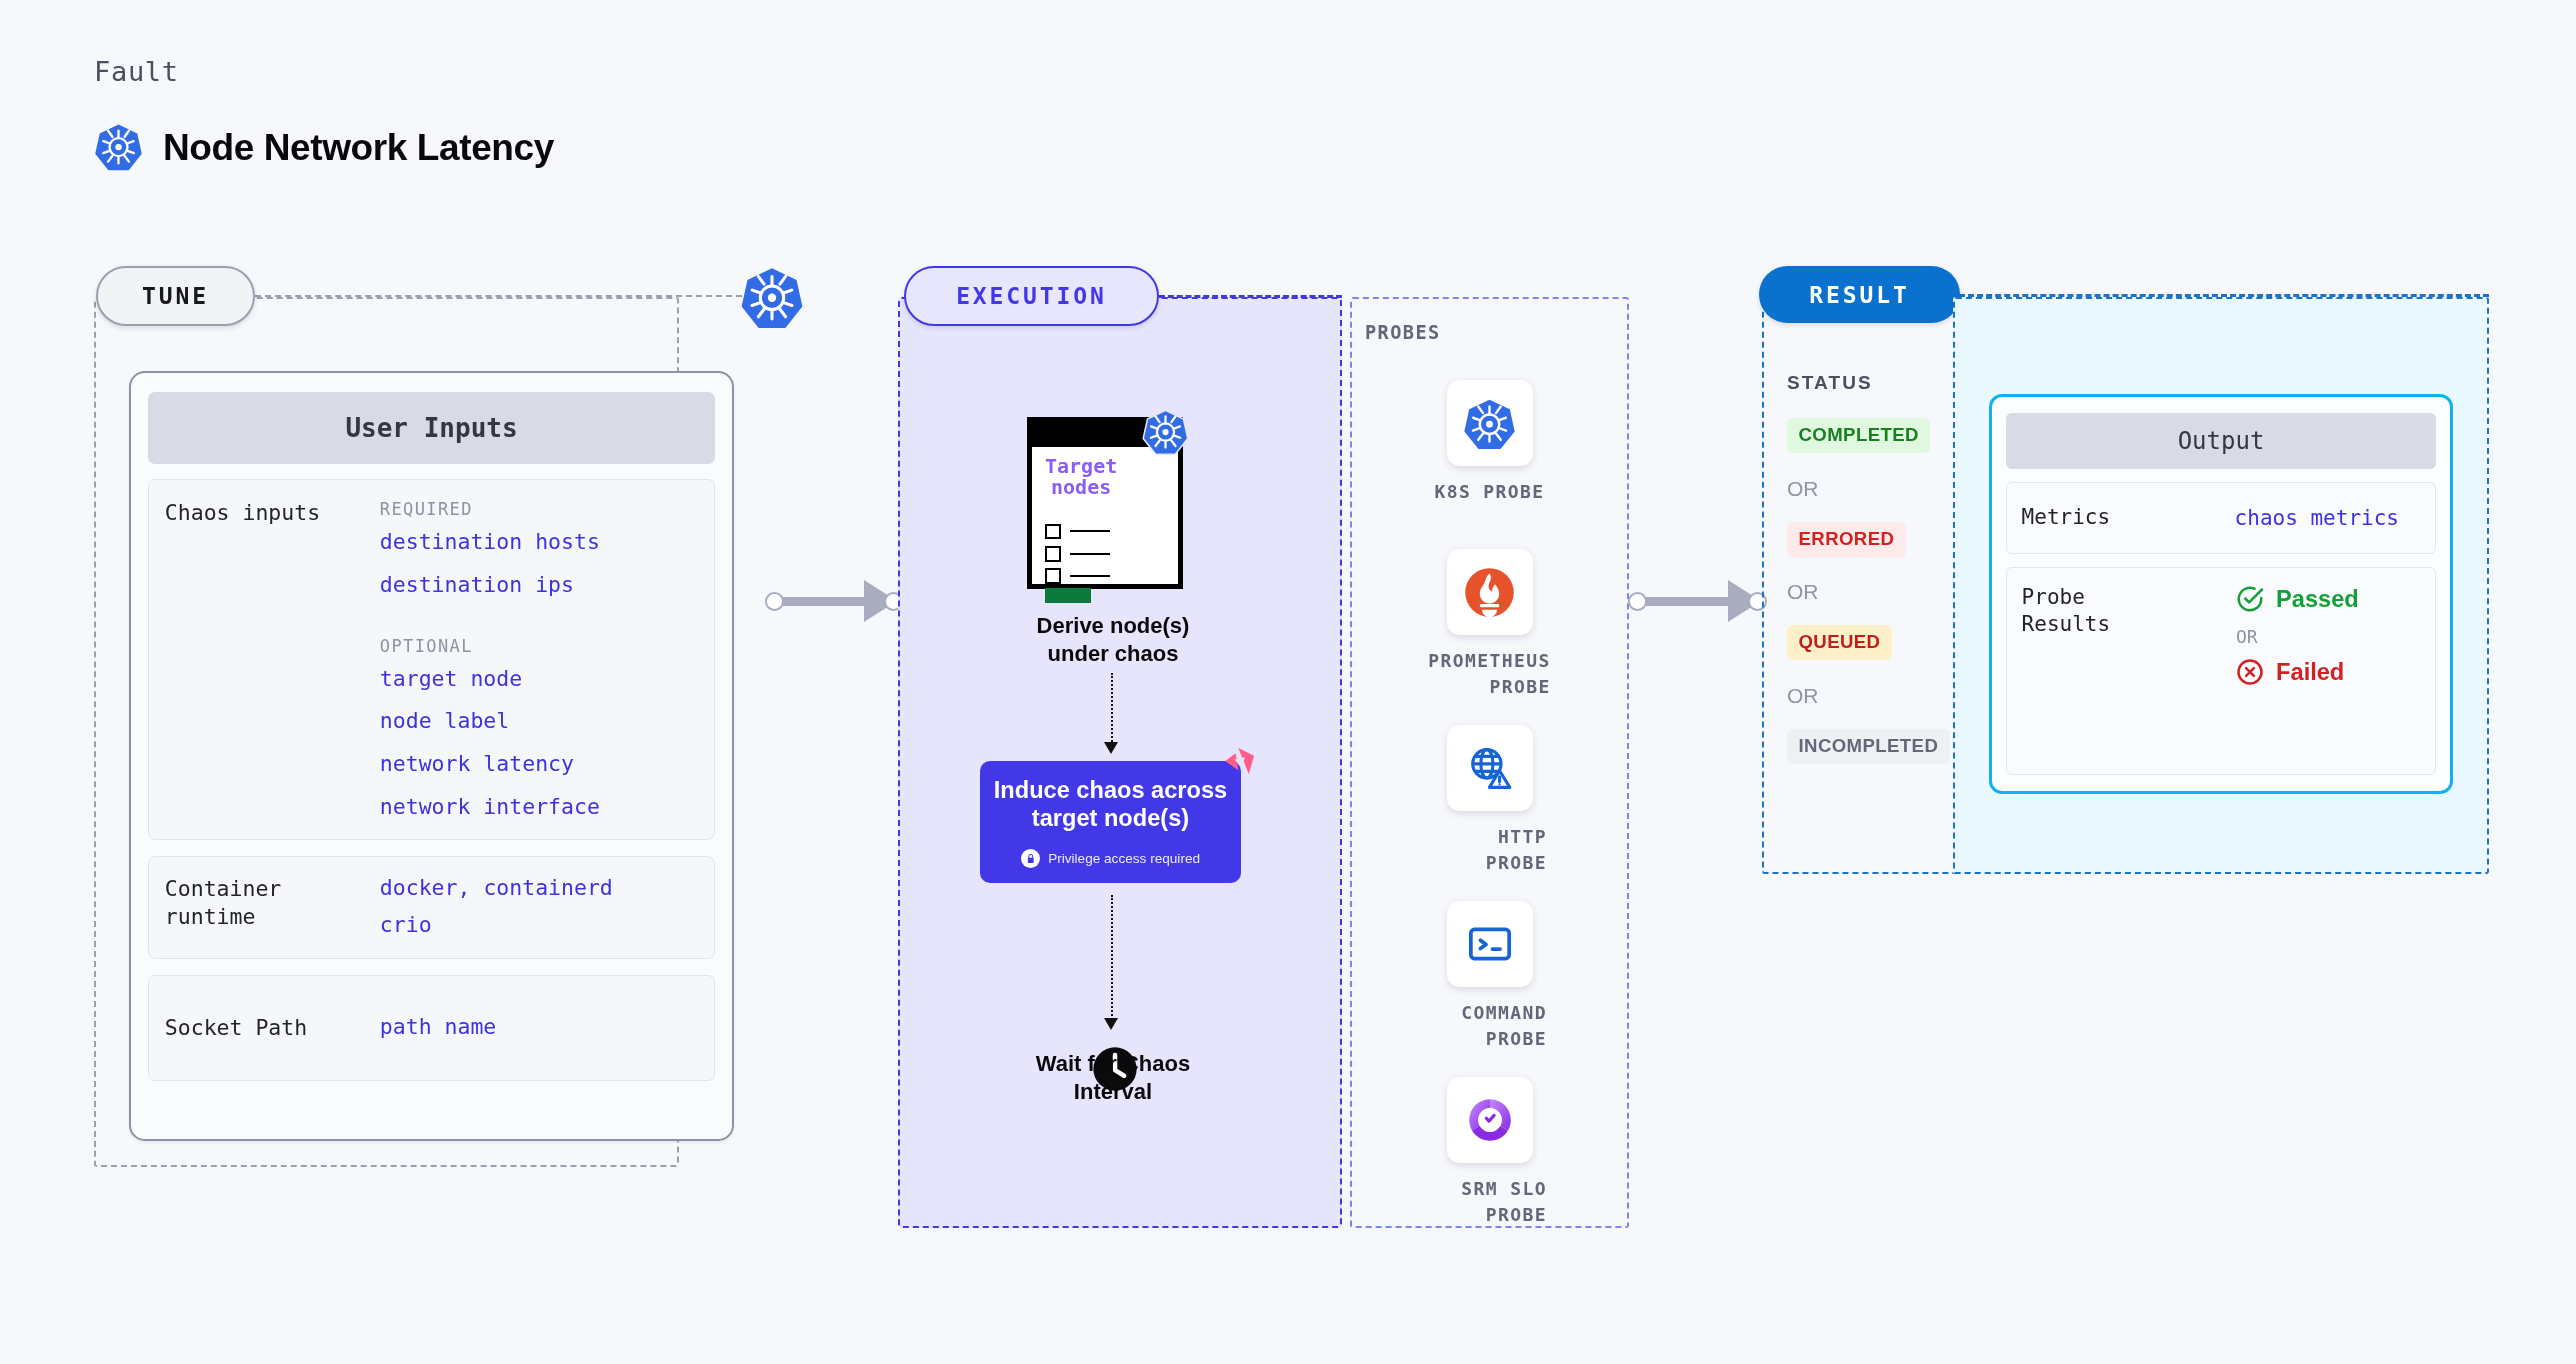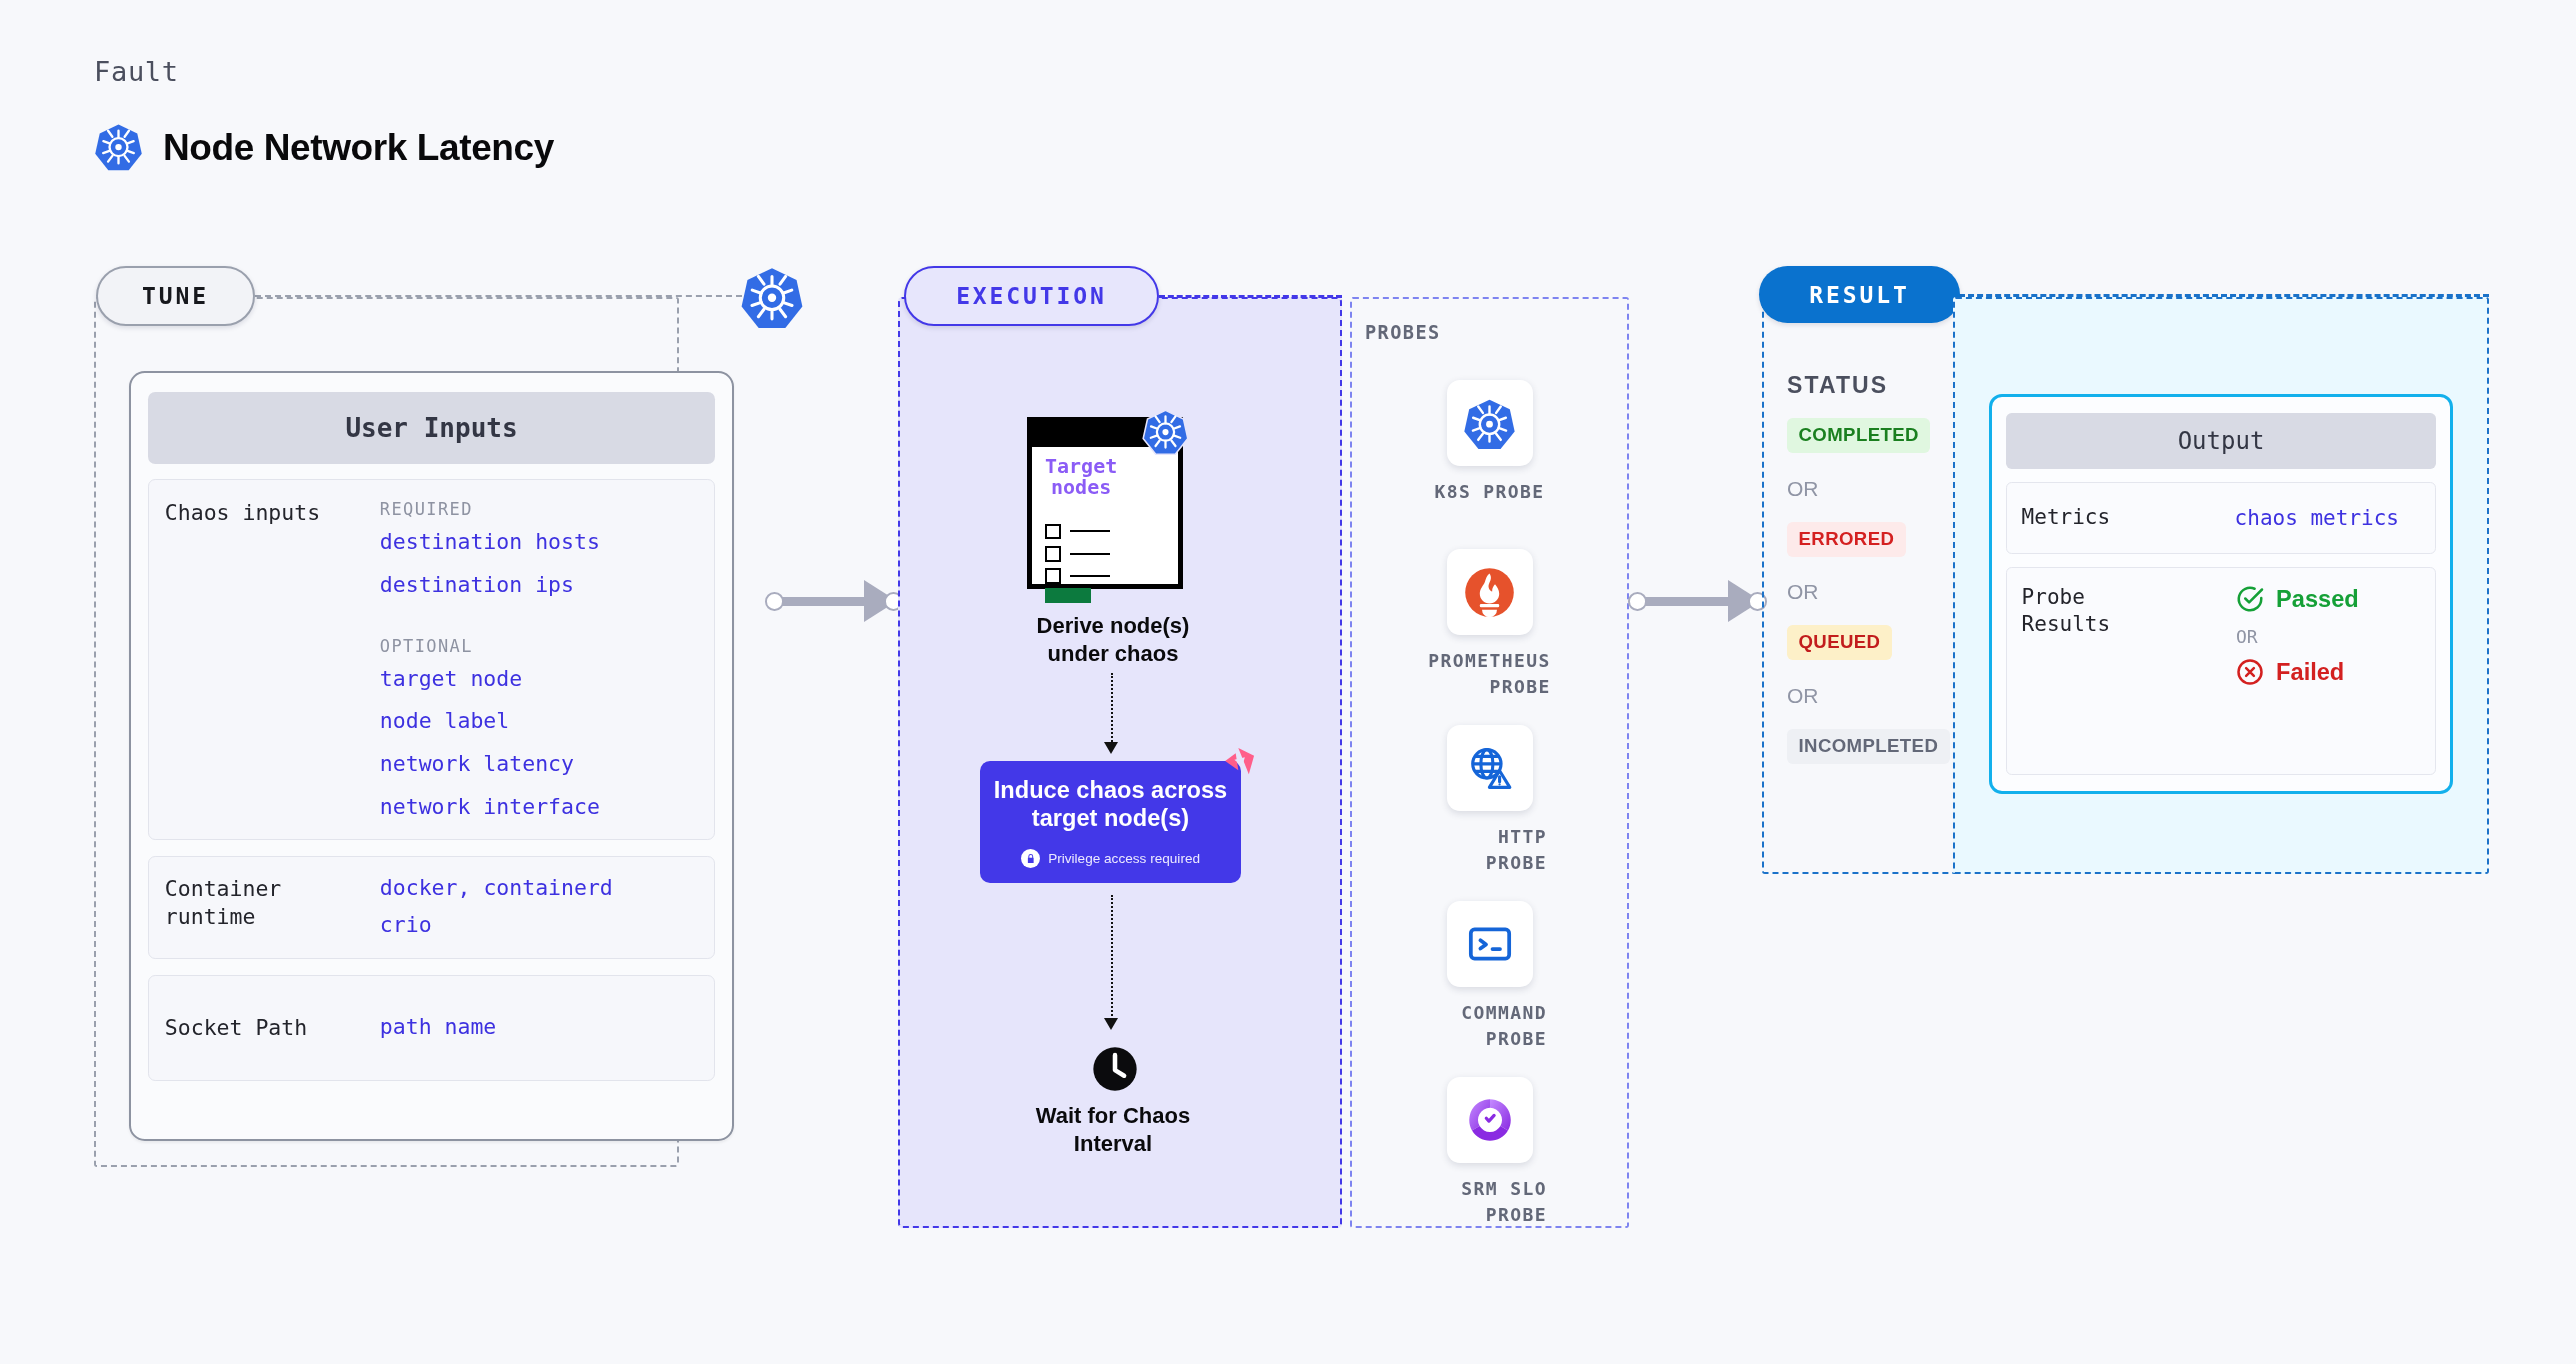--- a/index.html
+++ b/index.html
@@ -137,21 +137,21 @@
 
   
   #result-col { left: 1762px; top: 297px; width: 199px; height: 577px;
                 border: 2.9px dashed #1b72c9; border-radius: 2.9px; background: transparent; }
   #result-pill { left: 1759px; top: 266px; width: 201px; height: 57px;
                  background: #0a72ce; border: none; color: #fff; font-size: 23px; }
   .result-dash-h { position: absolute; left: 1959px; top: 294px; width: 530px; height: 0;
                    border-top: 3.6px dashed #1b72c9; }
 
   .status-title { position: absolute; left: 1787px; top: 372px;
-                  font-family: "Liberation Sans", sans-serif; font-size: 23px; font-weight: 700;
+                  font-family: "Liberation Sans", sans-serif; font-size: 19px; font-weight: 700;
                   color: #4b4f5e; letter-spacing: 2.1px; }
   .badge { position: absolute; border-radius: 5.7px; padding: 6.4px 11.5px;
            font-size: 18.6px; font-weight: 700; letter-spacing: 0.4px; }
   .ortext { position: absolute; font-size: 21px; color: #9095a5; }
 
   #out-col { left: 1953px; top: 297px; width: 536px; height: 577px;
              border: 2.9px dashed #1b72c9; border-radius: 2.9px; background: #eaf9ff; }
   .out-card { position: absolute; left: 1989px; top: 394px; width: 464px; height: 400px;
               border: 3.6px solid #12b0ec; border-radius: 13px; background: #fcfdff; }
   .out-head { margin: 15.8px 14.3px 0 14.3px; height: 56px; background: #d8dae4; border-radius: 5.7px;
@@ -316,21 +316,21 @@
 
   <div class="vline" style="left:1111px; top:895px; height:125px;"></div>
   <div class="vtip" style="left:1104px; top:1018px;"></div>
 
   <div class="clock">
     <svg width="52" height="52" viewBox="0 0 24 24">
       <circle cx="12" cy="12" r="10" fill="#0b0b0d"></circle>
       <path d="M12 5.6v6.9l4.2 2.6" stroke="#fff" stroke-width="2.1" fill="none" stroke-linecap="round" stroke-linejoin="round"></path>
     </svg>
   </div>
-  <div class="step-label" style="left:991px; top:1102px; width:244px;">
+  <div class="step-label" style="left:991px; top:1050px; width:244px;">
     <div>Wait for Chaos</div>
     <div>Interval</div>
   </div>
 
   <div class="col" id="probe-col"></div>
   <div class="probes-title">PROBES</div>
 
   <div class="probe" style="left:1432px; top:380px;">
     <div class="probe-box">
       <svg width="53" height="53" viewBox="0 0 24 24">

